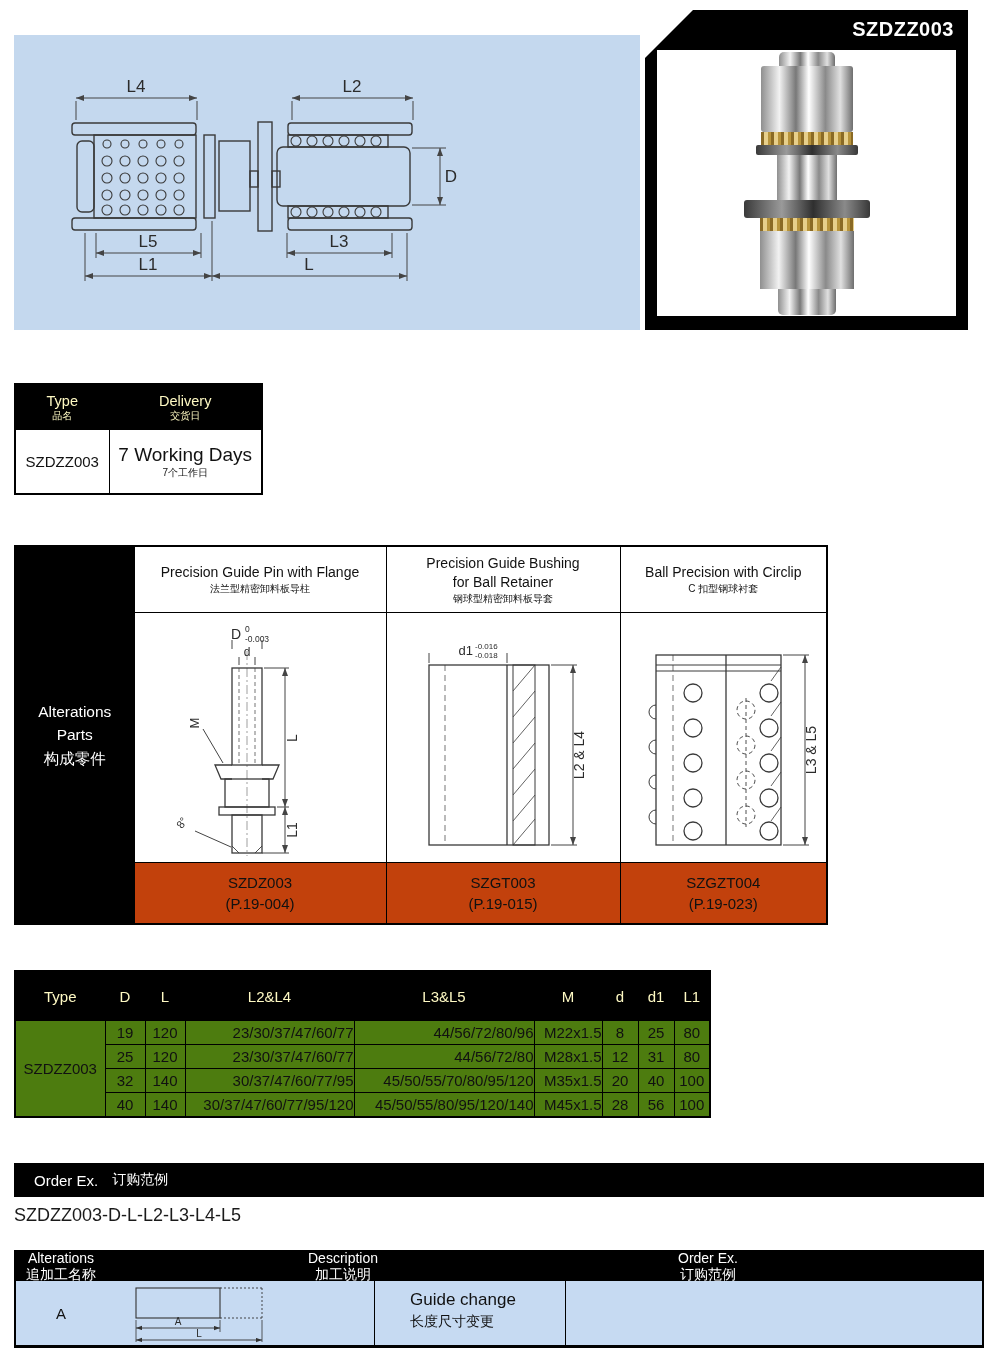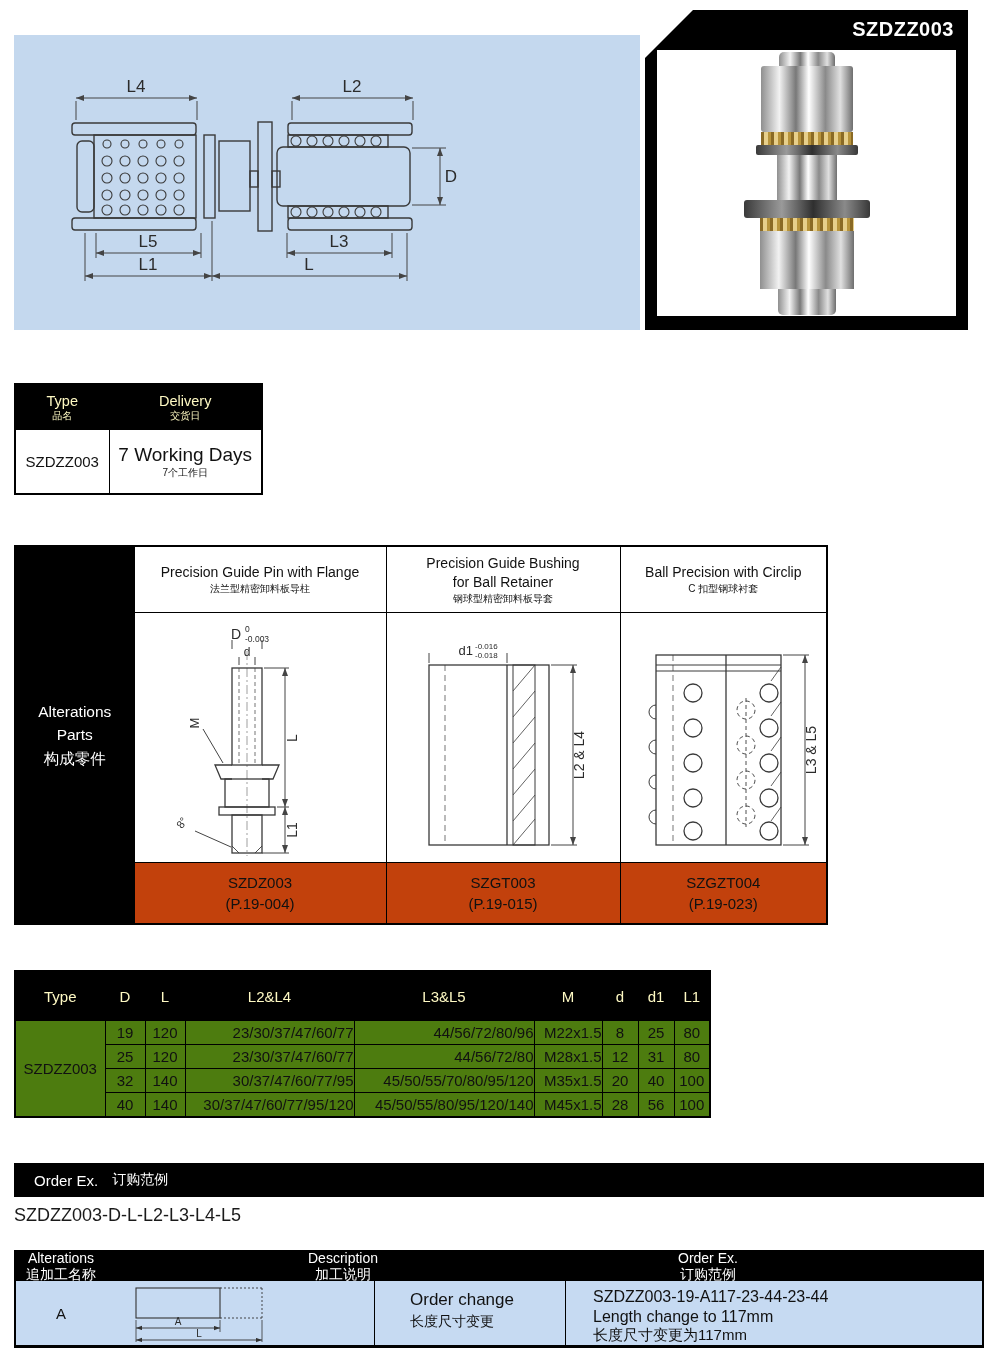--- a/index.html
+++ b/index.html
@@ -448,24 +448,19 @@
             <path d="M98,6H140 M140,6V36 M98,36H140" stroke-dasharray="2 2" stroke-width=".9"></path>
             <path d="M14,38V60 M98,38V50 M140,38V60" stroke-width=".8"></path>
             <line x1="14" y1="46" x2="98" y2="46" marker-start="url(#mS)" marker-end="url(#mS)" stroke-width=".9"></line>
             <line x1="14" y1="58" x2="140" y2="58" marker-start="url(#mS)" marker-end="url(#mS)" stroke-width=".9"></line>
           </g>
           <text x="56" y="43" font-size="10" text-anchor="middle">A</text>
           <text x="77" y="55" font-size="10" text-anchor="middle">L</text>
         </svg>
       </div>
       <div class="c2">
-        <div class="l1">Order change</div>
+        <div class="l1">Guide change</div>
         <div class="l2">长度尺寸变更</div>
-      </div>
-      <div class="c3">
-        <div>SZDZZ003-19-A117-23-44-23-44</div>
-        <div>Length change to 117mm</div>
-        <div class="l3">长度尺寸变更为117mm</div>
       </div>
     </div>
   </div>
 
 </div>
 
 </body></html>

